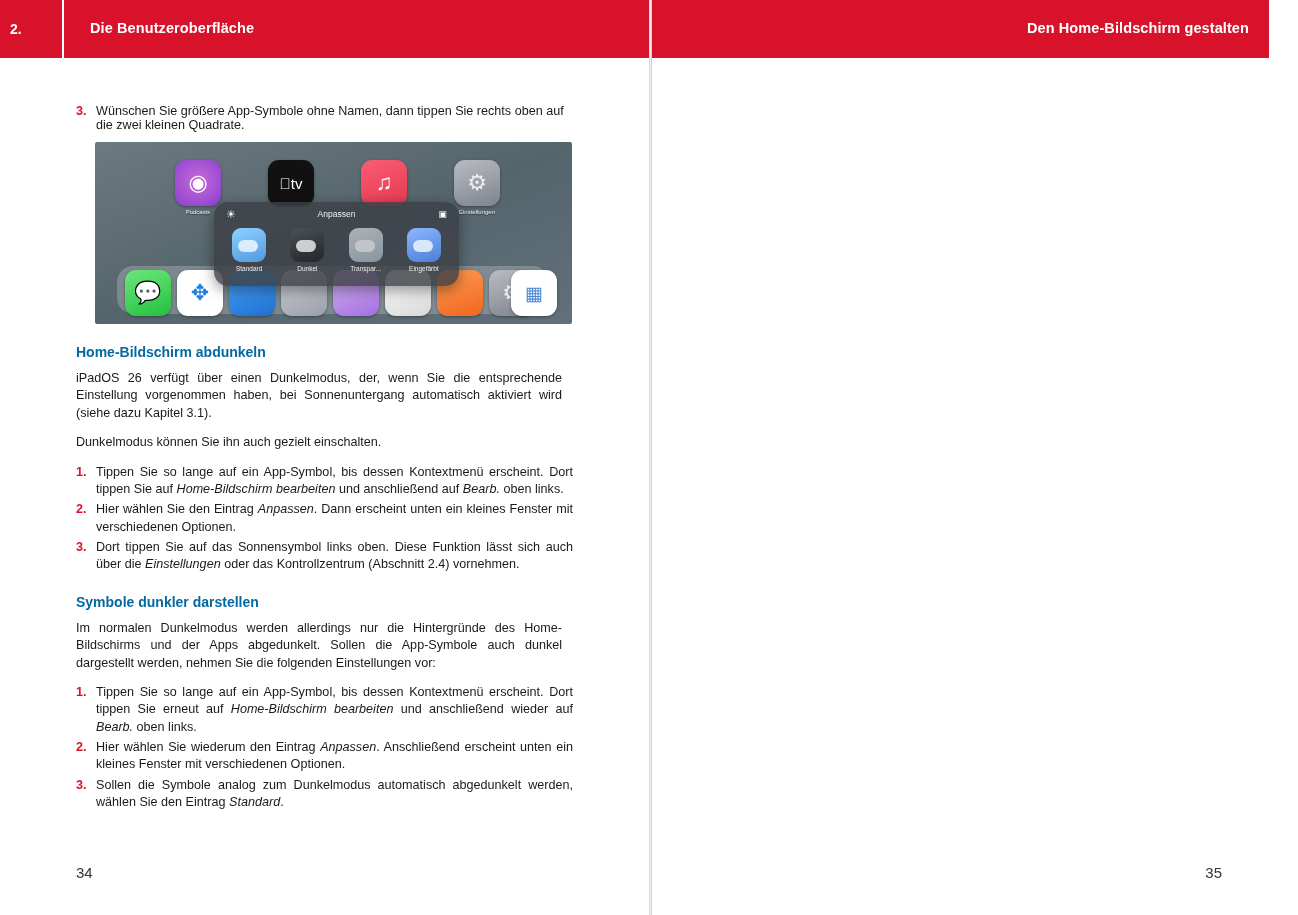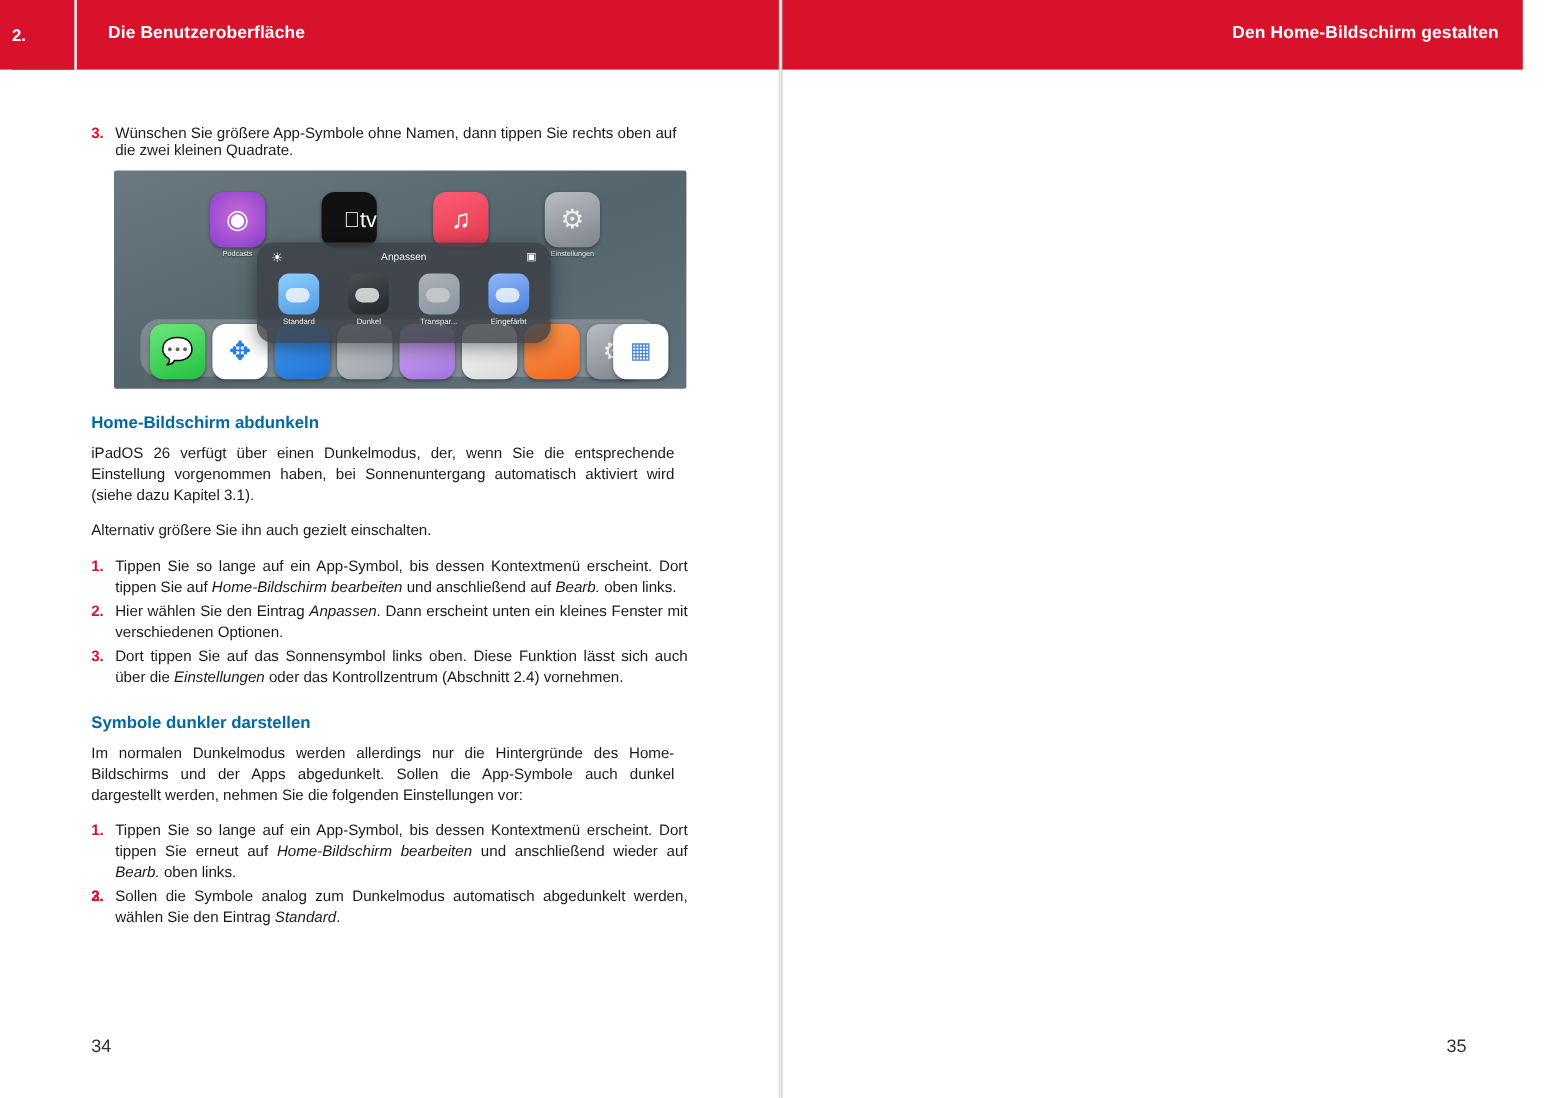--- a/index.html
+++ b/index.html
@@ -314,21 +314,21 @@
 
       <div class="shot shot-a">
         <div class="app" style="left:80px; top:18px;">
           <div class="tile tile-podcasts">
               <div class="glyph" style="color:#fff;">◉</div>
             </div>
           <div class="lbl">Podcasts</div>
         </div>
         <div class="app" style="left:173px; top:18px;">
           <div class="tile tile-appletv">
-              <div class="glyph" style="color:#fff;font-size:18px;text-align:right;">tv</div>
+              <div class="glyph" style="color:#fff;font-size:15px;">tv</div>
             </div>
         </div>
         <div class="app" style="left:266px; top:18px;">
           <div class="tile tile-music">
               <div class="glyph" style="color:#fff;">♫</div>
             </div>
         </div>
         <div class="app" style="left:359px; top:18px;">
           <div class="tile tile-settings">
               <div class="glyph" style="color:#eee;">⚙</div>
@@ -396,21 +396,21 @@
               <div class="oname">Eingefärbt</div>
             </div>
           </div>
         </div>
       </div>
 
       <div class="subhead">Home-Bildschirm abdunkeln</div>
 
       <p class="para">iPadOS 26 verfügt über einen Dunkelmodus, der, wenn Sie die entsprechende Einstellung vorgenommen haben, bei Sonnenuntergang automatisch aktiviert wird (siehe dazu Kapitel 3.1).</p>
 
-      <p class="para">Alternativ größere Sie ihn auch gezielt einschalten.</p>
+      <p class="para">Dunkelmodus können Sie ihn auch gezielt einschalten.</p>
 
       <ol class="num">
         <li>
           <span class="marker">1.</span>
           <span>Tippen Sie so lange auf ein App-Symbol, bis dessen Kontextmenü erscheint. Dort tippen Sie auf <em>Home-Bildschirm bearbeiten</em> und anschließend auf <em>Bearb.</em> oben links.</span>
         </li>
         <li>
           <span class="marker">2.</span>
           <span>Hier wählen Sie den Eintrag <em>Anpassen</em>. Dann erscheint unten ein kleines Fenster mit verschiedenen Optionen.</span>
         </li>
@@ -424,20 +424,21 @@
 
       <p class="para">Im normalen Dunkelmodus werden allerdings nur die Hintergründe des Home-Bildschirms und der Apps abgedunkelt. Sollen die App-Symbole auch dunkel dargestellt werden, nehmen Sie die folgenden Einstellungen vor:</p>
 
       <ol class="num">
         <li>
           <span class="marker">1.</span>
           <span>Tippen Sie so lange auf ein App-Symbol, bis dessen Kontextmenü erscheint. Dort tippen Sie erneut auf <em>Home-Bildschirm bearbeiten</em> und anschließend wieder auf <em>Bearb.</em> oben links.</span>
         </li>
         <li>
           <span class="marker">2.</span>
+          <span>Hier wählen Sie wiederum den Eintrag <em>Anpassen</em>. Anschließend erscheint unten ein kleines Fenster mit verschiedenen Optionen.</span>
         </li>
         <li>
           <span class="marker">3.</span>
           <span>Sollen die Symbole analog zum Dunkelmodus automatisch abgedunkelt werden, wählen Sie den Eintrag <em>Standard</em>.</span>
         </li>
       </ol>
 
     </div>
 
     <div class="pagenum pagenum-left">34</div>

